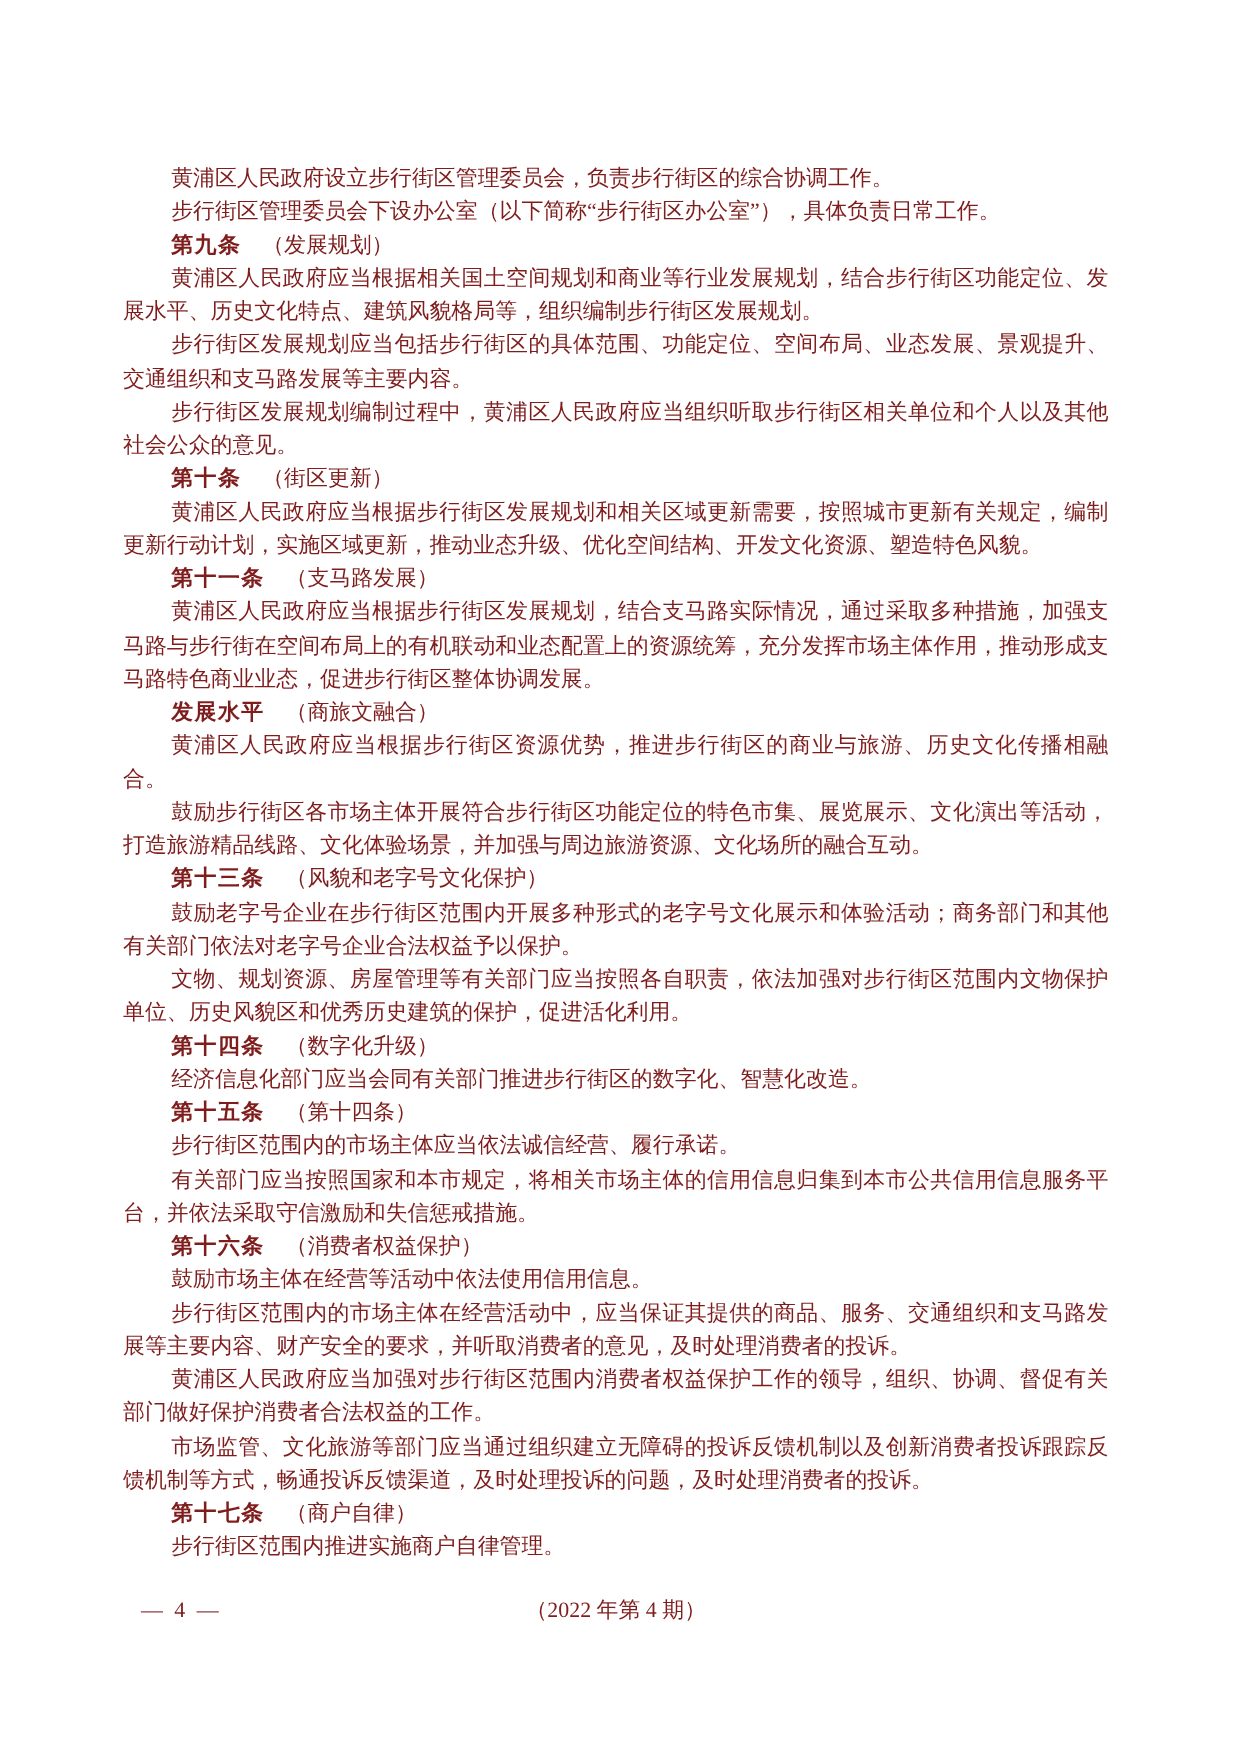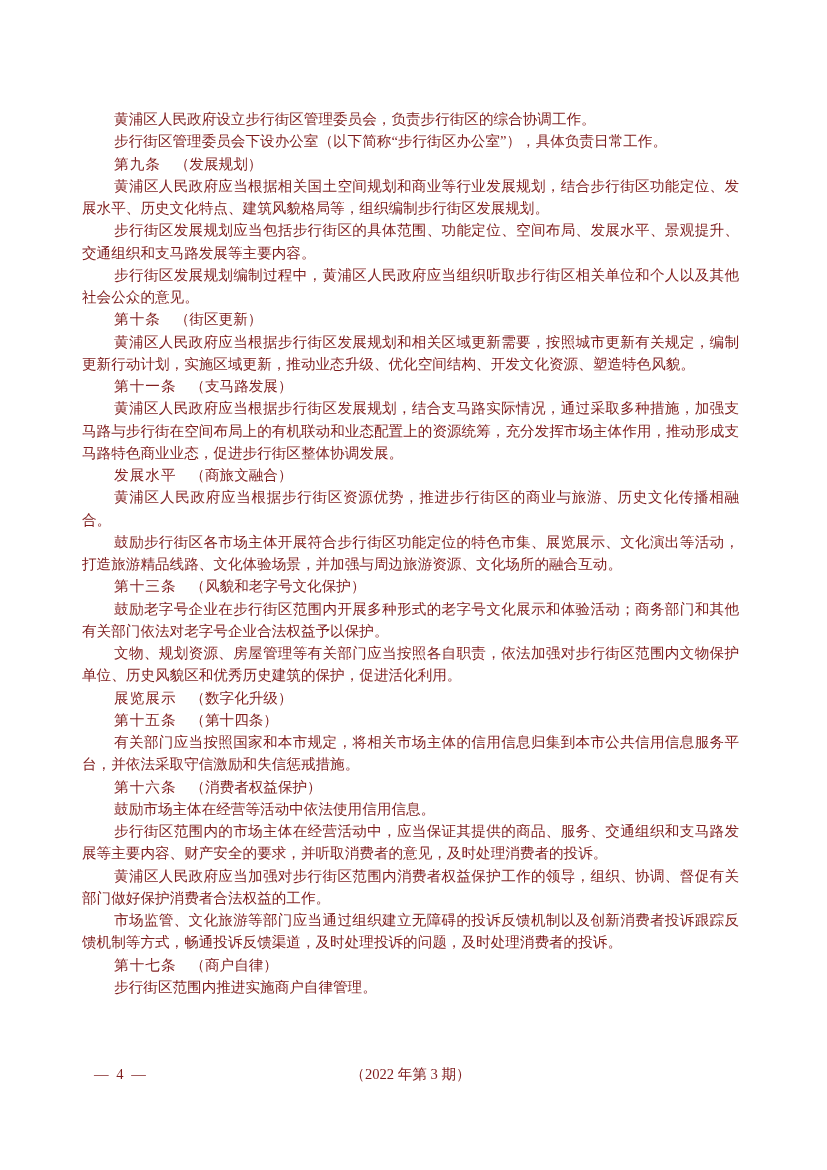--- a/index.html
+++ b/index.html
@@ -29,21 +29,21 @@
   }
   .para {
     margin: 0;
     padding: 0;
     text-indent: 2.2em;
   }
   .para.article {
     text-align: left;
   }
   .art-num {
-    font-weight: 400;
+    font-weight: 700;
     font-family: "Liberation Sans", "DejaVu Sans", sans-serif;
     letter-spacing: 1px;
   }
   .art-title {
     margin-left: 0.95em;
   }
   .footer {
     position: absolute;
     left: 82px;
     top: 1063px;
@@ -68,40 +68,42 @@
 </style>
 </head>
 <body>
 
 <div class="page">
   <div class="doc-body">
       <p class="para body">黄浦区人民政府设立步行街区管理委员会，负责步行街区的综合协调工作。</p>
       <p class="para body">步行街区管理委员会下设办公室（以下简称“步行街区办公室”），具体负责日常工作。</p>
       <p class="para article"><span class="art-num">第九条</span><span class="art-title">（发展规划）</span></p>
       <p class="para body">黄浦区人民政府应当根据相关国土空间规划和商业等行业发展规划，结合步行街区功能定位、发展水平、历史文化特点、建筑风貌格局等，组织编制步行街区发展规划。</p>
-      <p class="para body">步行街区发展规划应当包括步行街区的具体范围、功能定位、空间布局、发展水平、景观提升、交通组织和支马路发展等主要内容。</p>
+      <p class="para body">步行街区发展规划应当包括步行街区的具体范围、功能定位、空间布局、业态发展、景观提升、交通组织和支马路发展等主要内容。</p>
       <p class="para body">步行街区发展规划编制过程中，黄浦区人民政府应当组织听取步行街区相关单位和个人以及其他社会公众的意见。</p>
       <p class="para article"><span class="art-num">第十条</span><span class="art-title">（街区更新）</span></p>
       <p class="para body">黄浦区人民政府应当根据步行街区发展规划和相关区域更新需要，按照城市更新有关规定，编制更新行动计划，实施区域更新，推动业态升级、优化空间结构、开发文化资源、塑造特色风貌。</p>
       <p class="para article"><span class="art-num">第十一条</span><span class="art-title">（支马路发展）</span></p>
       <p class="para body">黄浦区人民政府应当根据步行街区发展规划，结合支马路实际情况，通过采取多种措施，加强支马路与步行街在空间布局上的有机联动和业态配置上的资源统筹，充分发挥市场主体作用，推动形成支马路特色商业业态，促进步行街区整体协调发展。</p>
       <p class="para article"><span class="art-num">发展水平</span><span class="art-title">（商旅文融合）</span></p>
       <p class="para body">黄浦区人民政府应当根据步行街区资源优势，推进步行街区的商业与旅游、历史文化传播相融合。</p>
       <p class="para body">鼓励步行街区各市场主体开展符合步行街区功能定位的特色市集、展览展示、文化演出等活动，打造旅游精品线路、文化体验场景，并加强与周边旅游资源、文化场所的融合互动。</p>
       <p class="para article"><span class="art-num">第十三条</span><span class="art-title">（风貌和老字号文化保护）</span></p>
       <p class="para body">鼓励老字号企业在步行街区范围内开展多种形式的老字号文化展示和体验活动；商务部门和其他有关部门依法对老字号企业合法权益予以保护。</p>
       <p class="para body">文物、规划资源、房屋管理等有关部门应当按照各自职责，依法加强对步行街区范围内文物保护单位、历史风貌区和优秀历史建筑的保护，促进活化利用。</p>
-      <p class="para article"><span class="art-num">展览展示</span><span class="art-title">（数字化升级）</span></p>
+      <p class="para article"><span class="art-num">第十四条</span><span class="art-title">（数字化升级）</span></p>
+      <p class="para body">经济信息化部门应当会同有关部门推进步行街区的数字化、智慧化改造。</p>
       <p class="para article"><span class="art-num">第十五条</span><span class="art-title">（第十四条）</span></p>
+      <p class="para body">步行街区范围内的市场主体应当依法诚信经营、履行承诺。</p>
       <p class="para body">有关部门应当按照国家和本市规定，将相关市场主体的信用信息归集到本市公共信用信息服务平台，并依法采取守信激励和失信惩戒措施。</p>
       <p class="para article"><span class="art-num">第十六条</span><span class="art-title">（消费者权益保护）</span></p>
       <p class="para body">鼓励市场主体在经营等活动中依法使用信用信息。</p>
       <p class="para body">步行街区范围内的市场主体在经营活动中，应当保证其提供的商品、服务、交通组织和支马路发展等主要内容、财产安全的要求，并听取消费者的意见，及时处理消费者的投诉。</p>
       <p class="para body">黄浦区人民政府应当加强对步行街区范围内消费者权益保护工作的领导，组织、协调、督促有关部门做好保护消费者合法权益的工作。</p>
       <p class="para body">市场监管、文化旅游等部门应当通过组织建立无障碍的投诉反馈机制以及创新消费者投诉跟踪反馈机制等方式，畅通投诉反馈渠道，及时处理投诉的问题，及时处理消费者的投诉。</p>
       <p class="para article"><span class="art-num">第十七条</span><span class="art-title">（商户自律）</span></p>
       <p class="para body">步行街区范围内推进实施商户自律管理。</p>
     </div>
   <div class="footer">
     <span class="page-num">— 4 —</span>
-    <span class="issue">（2022 年第 3 期）</span>
+    <span class="issue">（2022 年第 4 期）</span>
   </div>
 </div>
 
 </body></html>

